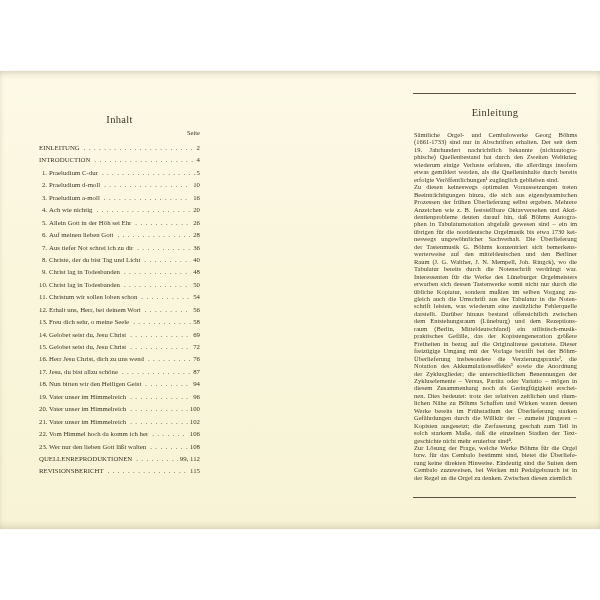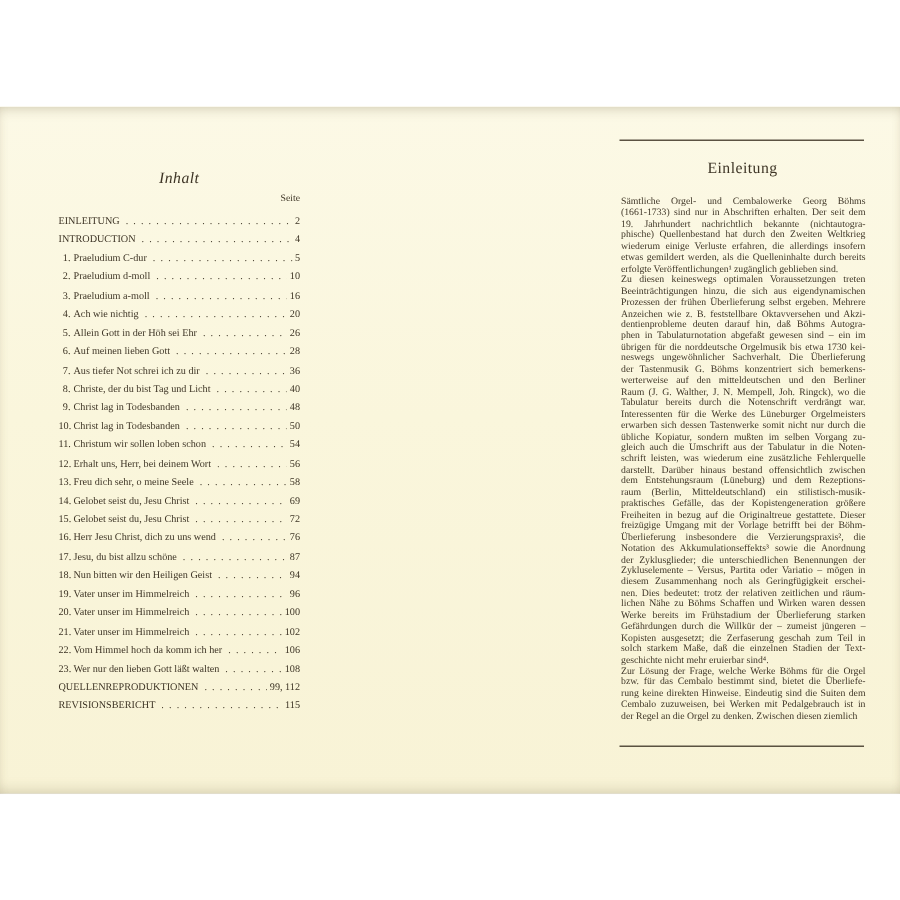--- a/index.html
+++ b/index.html
@@ -15,21 +15,20 @@
     box-shadow:
       inset 0 5px 9px -5px rgba(130,118,85,.45),
       inset 0 -6px 10px -6px rgba(130,118,85,.40),
       0 0 1px rgba(0,0,0,.15);
   }
   
   .inhalt-title{
     position:absolute;left:39px;top:43px;width:161px;
     text-align:center;font-size:10.5px;line-height:12px;
     letter-spacing:.3px;
-    font-style:italic;
   }
   .seite-label{
     position:absolute;left:39px;top:58px;width:161px;
     text-align:right;font-size:6.5px;line-height:8px;
   }
   .toc{
     position:absolute;left:39px;top:71px;width:161px;
     font-size:6.8px;
   }
   .toc-row{display:flex;align-items:baseline;height:12.45px;line-height:12.45px;}

